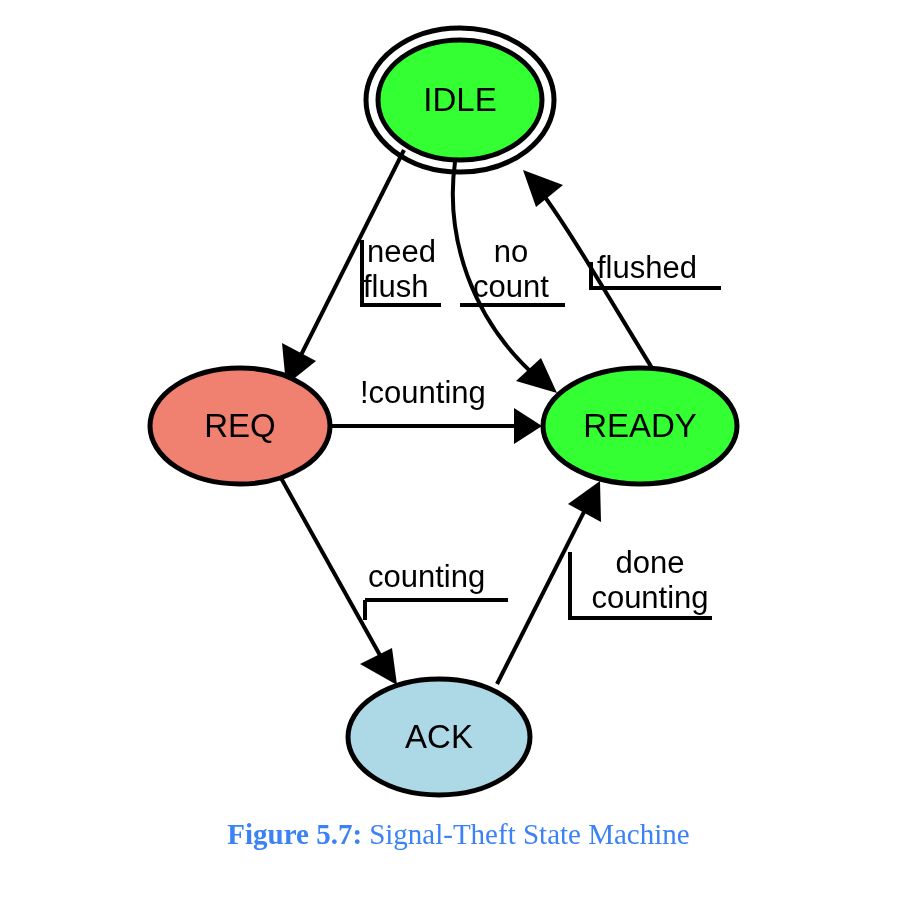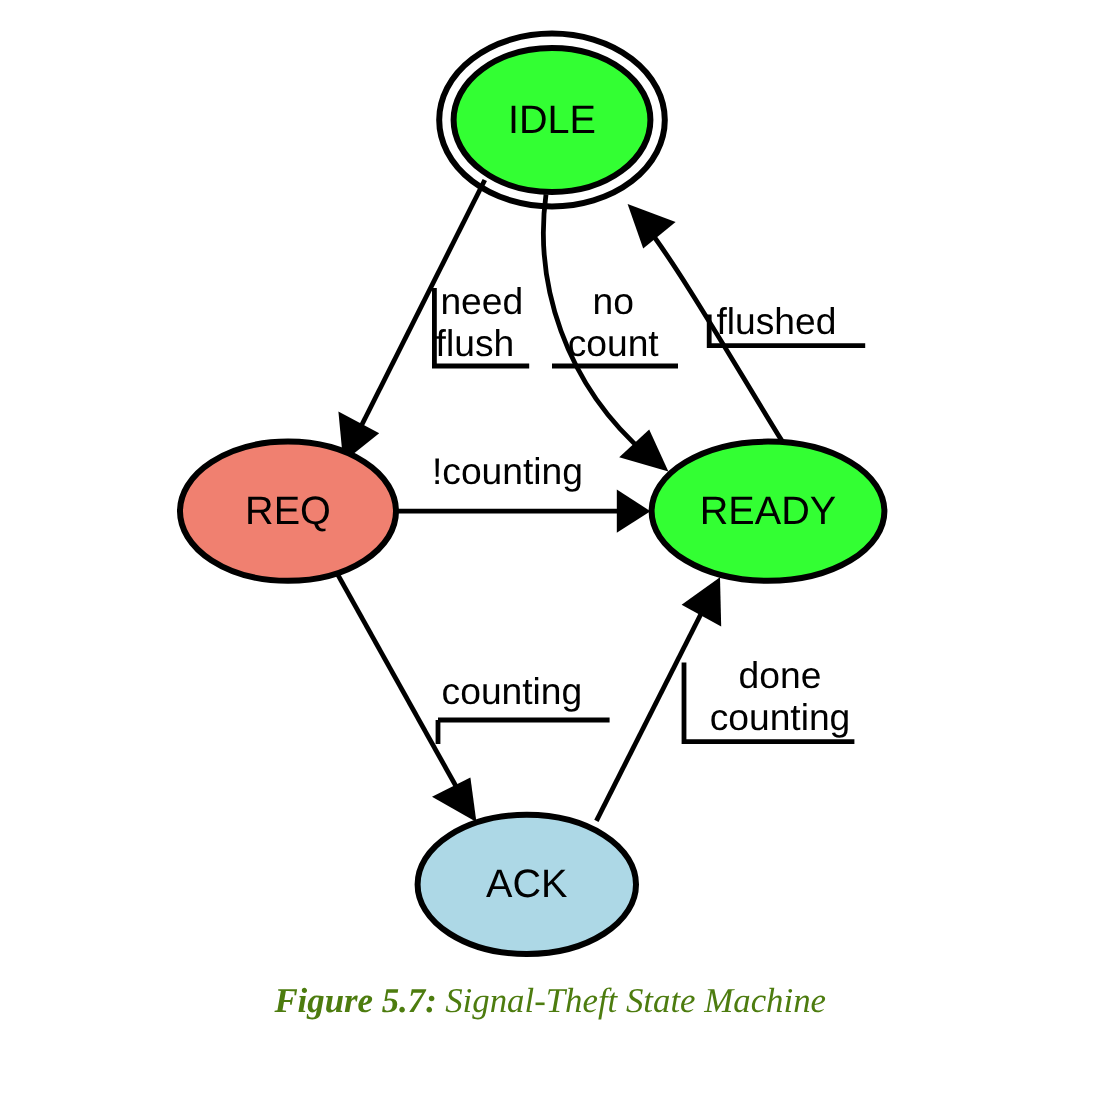--- a/index.html
+++ b/index.html
@@ -69,23 +69,22 @@
     stroke: none;
   }
   #caption {
     position: absolute;
     left: 0;
     top: 818px;
     width: 917px;
     text-align: center;
     font-family: "Liberation Serif", serif;
     font-size: 29px;
-    color: #4d7c0f;
+    color: #3b82f6;
     white-space: nowrap;
-    font-style: italic;
   }
   #caption .caption-label {
     font-weight: bold;
   }
   #caption .caption-text {
     font-weight: normal;
     margin-left: 7px;
   }
 </style>
 </head>

